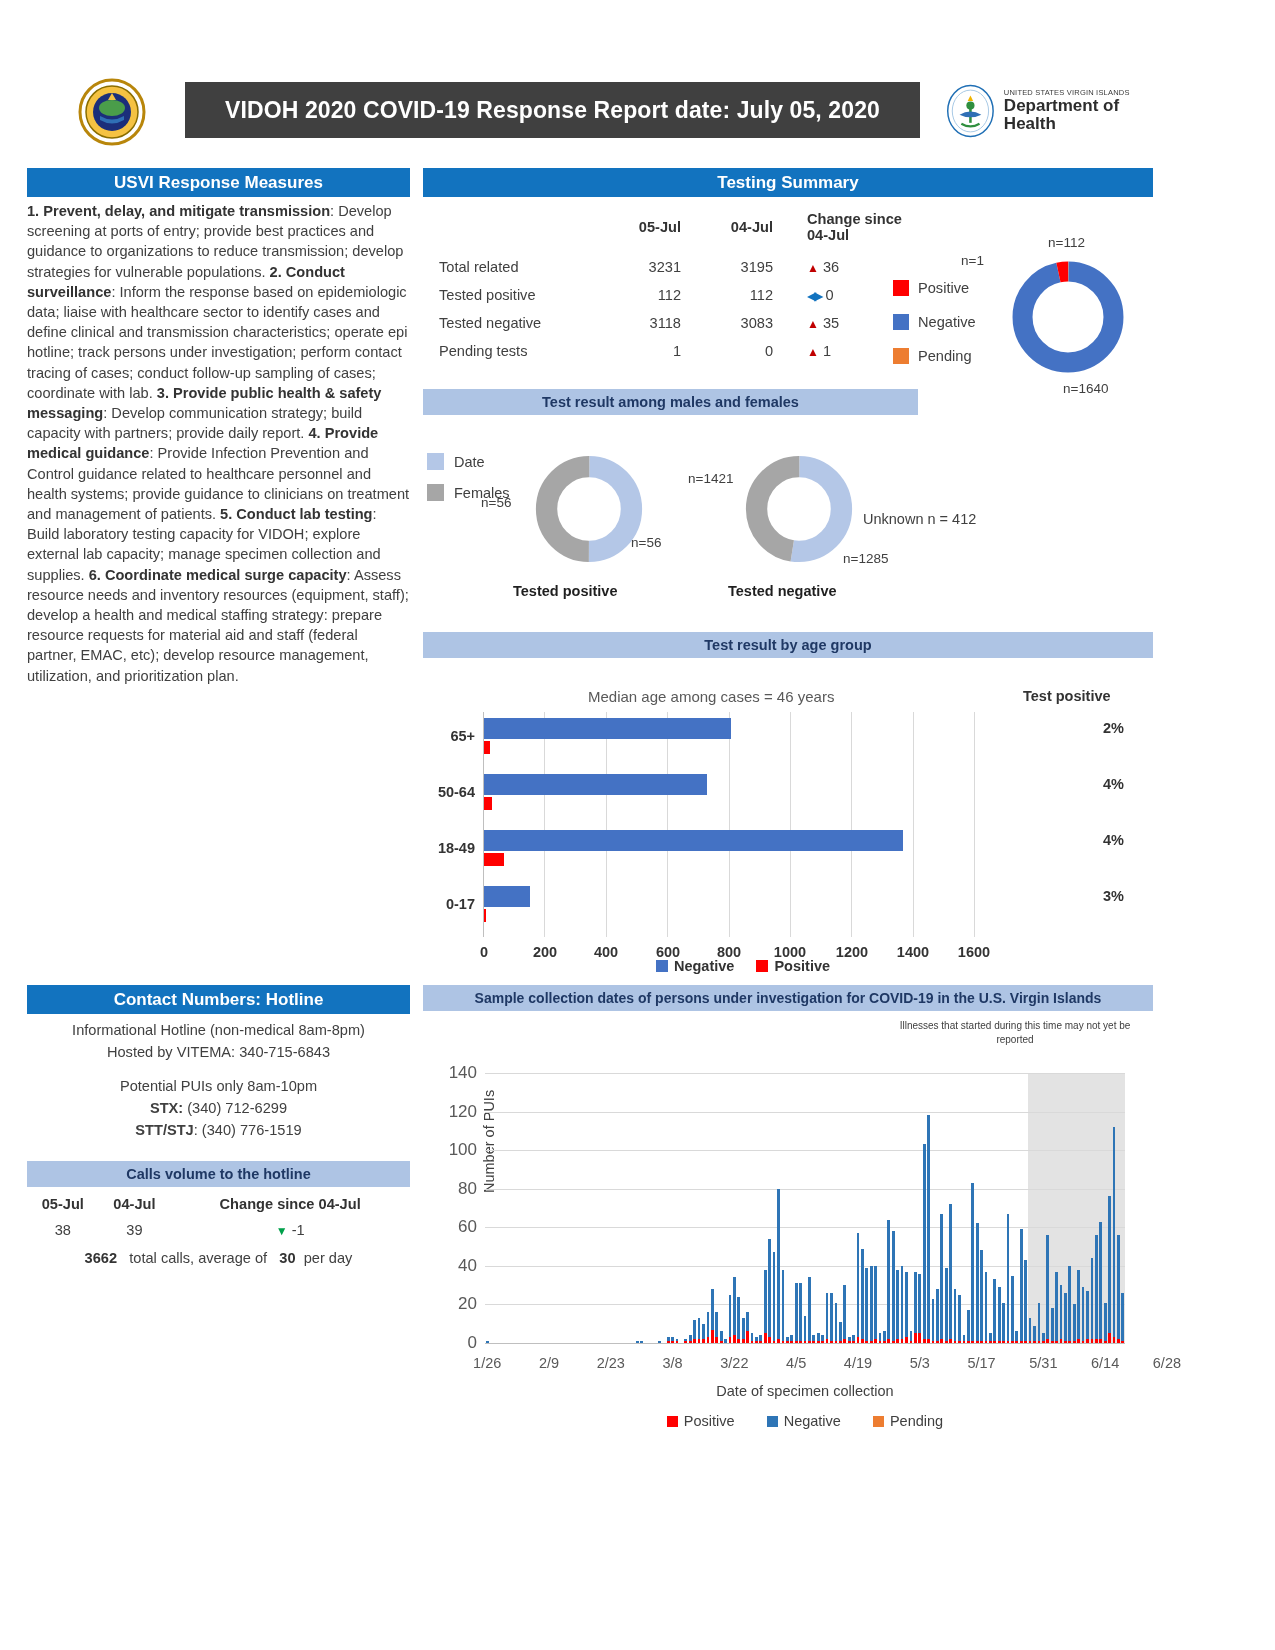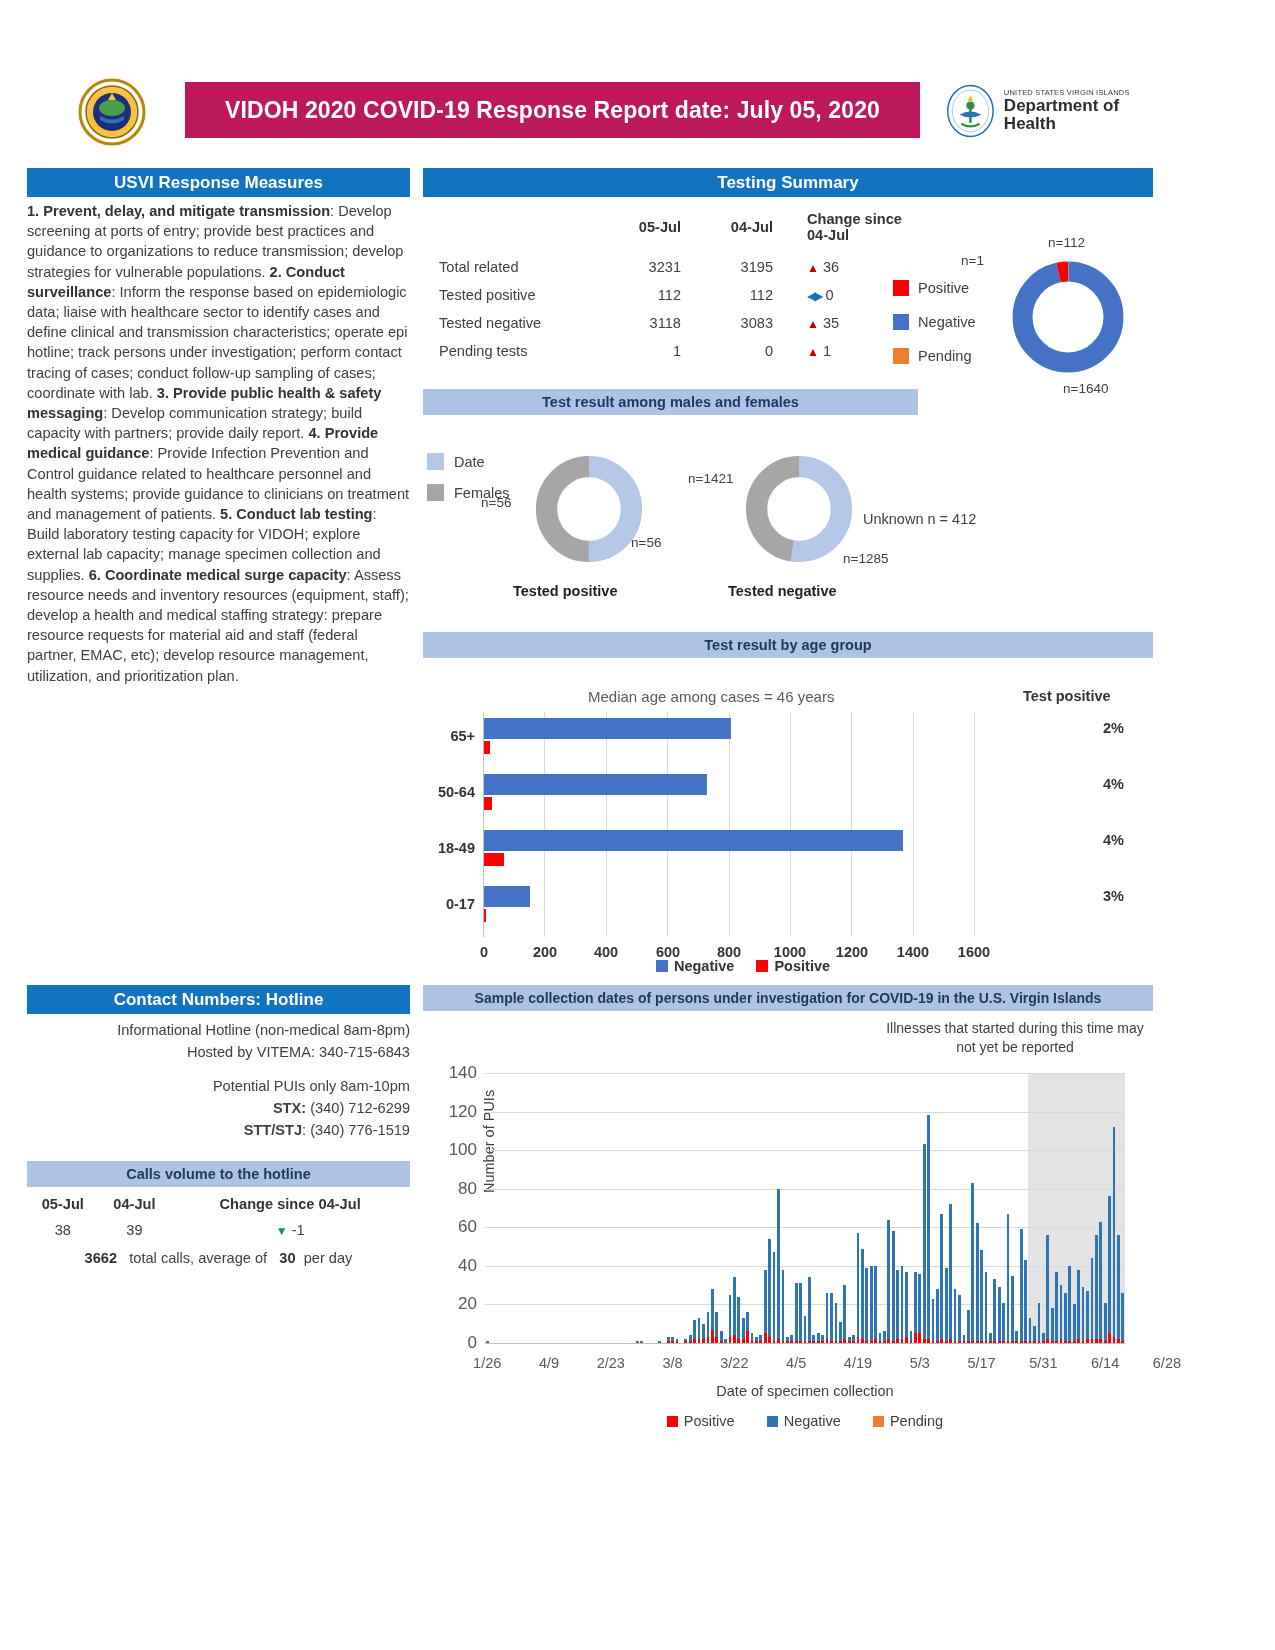--- a/index.html
+++ b/index.html
@@ -12,21 +12,21 @@
     position:relative;
     overflow:hidden;
   }
   .page { position:relative; width:1275px; height:1650px; }
 
   
   .header { position:absolute; left:0; top:78px; width:1275px; height:68px; }
   .seal-left { position:absolute; left:78px; top:0px; width:68px; height:68px; }
   .title-bar {
     position:absolute; left:185px; top:4px; width:735px; height:56px;
-    background:#be185d; color:#ffffff;
+    background:#404040; color:#ffffff;
     display:flex; align-items:center; justify-content:center;
     font-weight:bold; font-size:23px; letter-spacing:0.1px;
   }
   .doh-logo { position:absolute; left:945px; top:2px; width:215px; height:62px; display:flex; align-items:center; gap:8px; }
   .doh-text { line-height:1.05; }
   .doh-sub { font-size:7.5px; color:#3a3a3a; letter-spacing:.2px; }
   .doh-main { font-size:17px; color:#2d2d2d; font-weight:bold; }
 
   
   .bar-blue {
@@ -85,30 +85,30 @@
   .bar-neg { position:absolute; height:21px; background:#4472c4; }
   .bar-pos { position:absolute; height:13px; background:#ff0000; }
   .ylab { position:absolute; right:100%; margin-right:8px; font-size:14.5px; font-weight:bold; color:#333; white-space:nowrap; }
   .xtick { position:absolute; top:232px; font-size:14.5px; font-weight:bold; color:#333; transform:translateX(-50%); }
   .tp-val { position:absolute; left:620px; font-size:14.5px; font-weight:bold; color:#333; }
   .age-legend { position:absolute; left:0; top:300px; width:640px; text-align:center; font-size:14.5px; font-weight:bold; color:#333; }
   .age-legend span.sq { display:inline-block; width:12px; height:12px; vertical-align:-1px; margin-right:6px; }
 
   
   .left-bottom { position:absolute; left:27px; top:985px; width:383px; }
-  .hot-lines { margin-top:6px; font-size:14.6px; text-align:right; line-height:1.5; color:#404040; }
+  .hot-lines { margin-top:6px; font-size:14.6px; text-align:center; line-height:1.5; color:#404040; }
   .calls-tbl { width:100%; margin-top:3px; border-collapse:collapse; font-size:14.6px; }
   .calls-tbl th { font-weight:bold; color:#333; padding:6px 0; }
   .calls-tbl td { text-align:center; padding:4px 0; }
   .total-calls { margin-top:8px; font-size:14.6px; text-align:center; }
   .total-calls b { color:#333; }
 
   
   .epi { position:absolute; left:423px; top:985px; width:730px; }
-  .epi-note { position:absolute; right:8px; top:34px; width:260px; text-align:center; font-size:14px; color:#404040; line-height:1.35; }
+  .epi-note { position:absolute; right:8px; top:34px; width:260px; text-align:center; font-size:10px; color:#404040; line-height:1.35; }
   .epi-plot { position:absolute; left:62px; top:88px; width:640px; height:270px; }
   .epi-grid { position:absolute; left:0; width:100%; height:1px; background:#d9d9d9; }
   .epi-ytick { position:absolute; right:100%; margin-right:8px; font-size:17px; color:#595959; transform:translateY(-50%); }
   .epi-shade { position:absolute; top:0; height:100%; background:#d9d9d9; opacity:.75; }
   .epi-bar { position:absolute; bottom:0; }
   .epi-xtick { position:absolute; top:282px; font-size:14.5px; color:#595959; transform:translateX(-50%); }
   .epi-xlabel { position:absolute; top:310px; left:0; width:640px; text-align:center; font-size:14.5px; color:#404040; }
   .epi-ylabel {
     position:absolute; left:-4px; top:120px; font-size:14.5px; color:#404040;
     transform:rotate(-90deg); transform-origin:left top; white-space:nowrap;
@@ -579,21 +579,21 @@
           <div class="epi-bar" style="left: 636.425px; width: 2.73655px; height: 48.2143px; bottom: 1.92857px; background: rgb(46, 117, 182);"></div>
           <div class="epi-grid" style="top: 270px; background: rgb(191, 191, 191);"></div>
         </div>
       <div class="epi-xlabel">Date of specimen collection</div>
       <div class="epi-legend">
         <em><span class="sq" style="background:#ff0000"></span><span>Positive</span></em>
         <em><span class="sq" style="background:#2e75b6"></span><span>Negative</span></em>
         <em><span class="sq" style="background:#ed7d31"></span><span>Pending</span></em>
       </div>
     <div class="epi-xtick" style="left: 2.2069px;">1/26</div>
-        <div class="epi-xtick" style="left: 64px;">4/9</div>
+        <div class="epi-xtick" style="left: 64px;">2/9</div>
         <div class="epi-xtick" style="left: 125.793px;">2/23</div>
         <div class="epi-xtick" style="left: 187.586px;">3/8</div>
         <div class="epi-xtick" style="left: 249.379px;">3/22</div>
         <div class="epi-xtick" style="left: 311.172px;">4/5</div>
         <div class="epi-xtick" style="left: 372.966px;">4/19</div>
         <div class="epi-xtick" style="left: 434.759px;">5/3</div>
         <div class="epi-xtick" style="left: 496.552px;">5/17</div>
         <div class="epi-xtick" style="left: 558.345px;">5/31</div>
         <div class="epi-xtick" style="left: 620.138px;">6/14</div>
         <div class="epi-xtick" style="left: 681.931px;">6/28</div>

